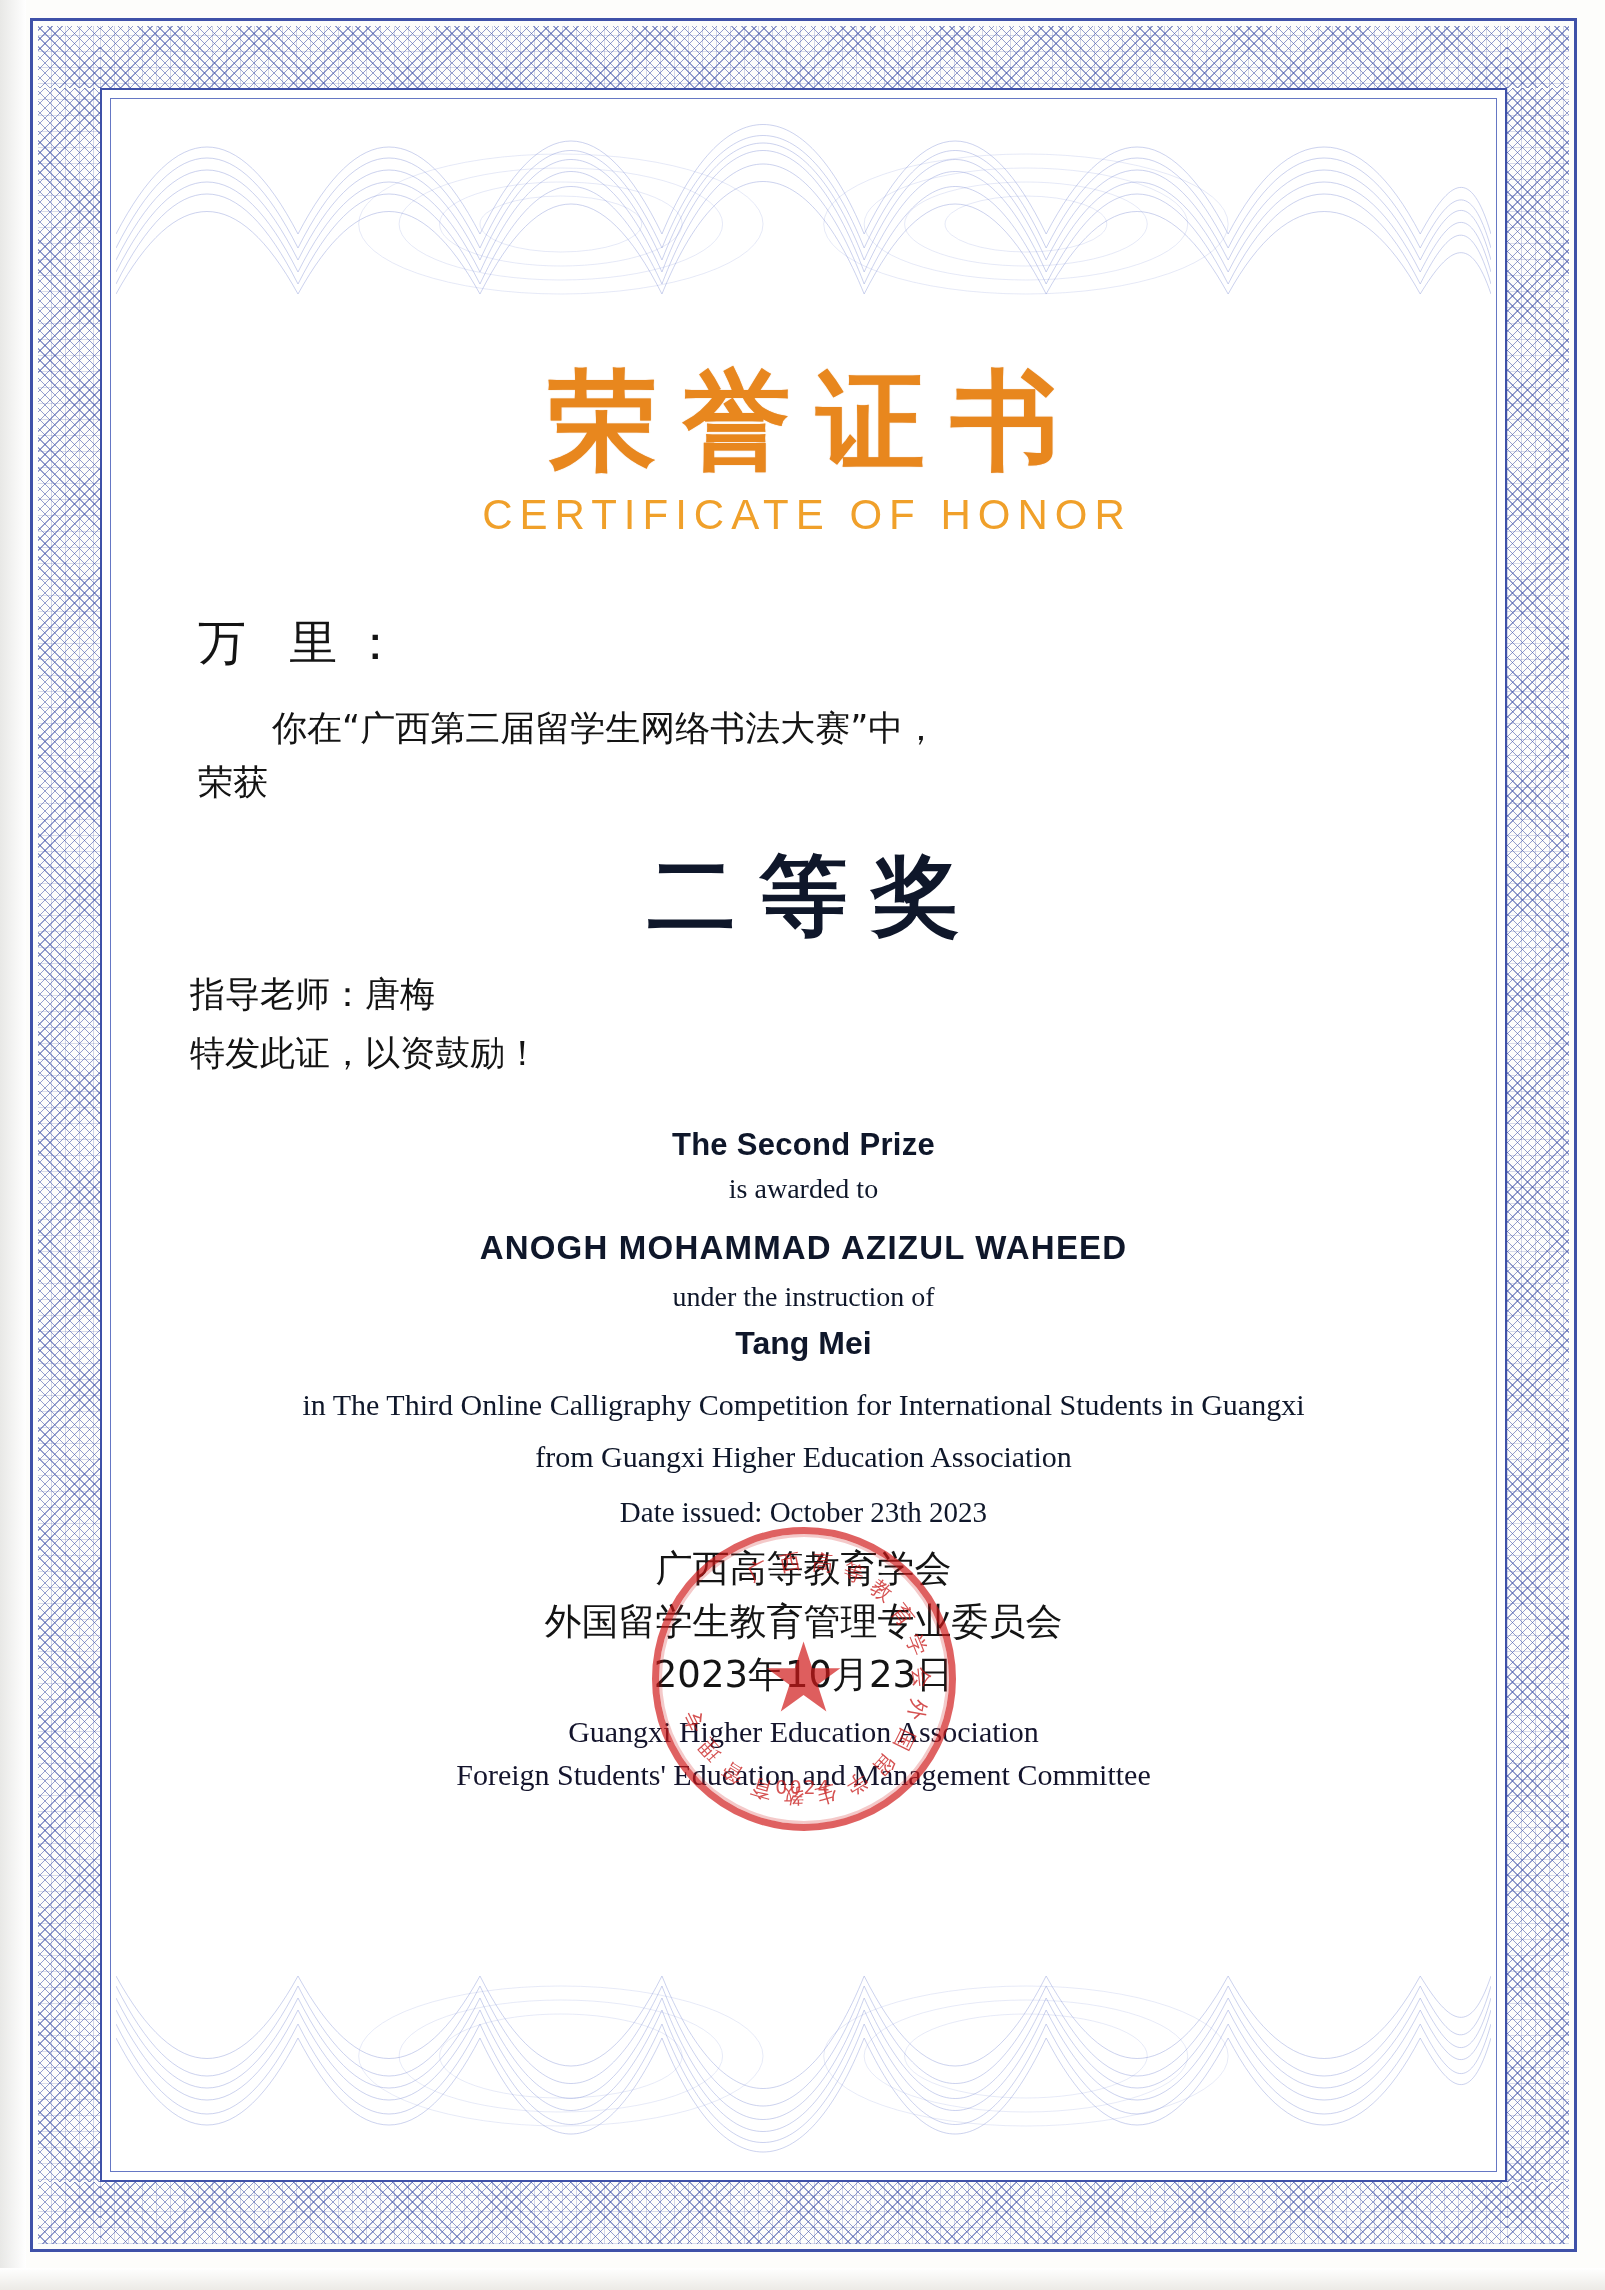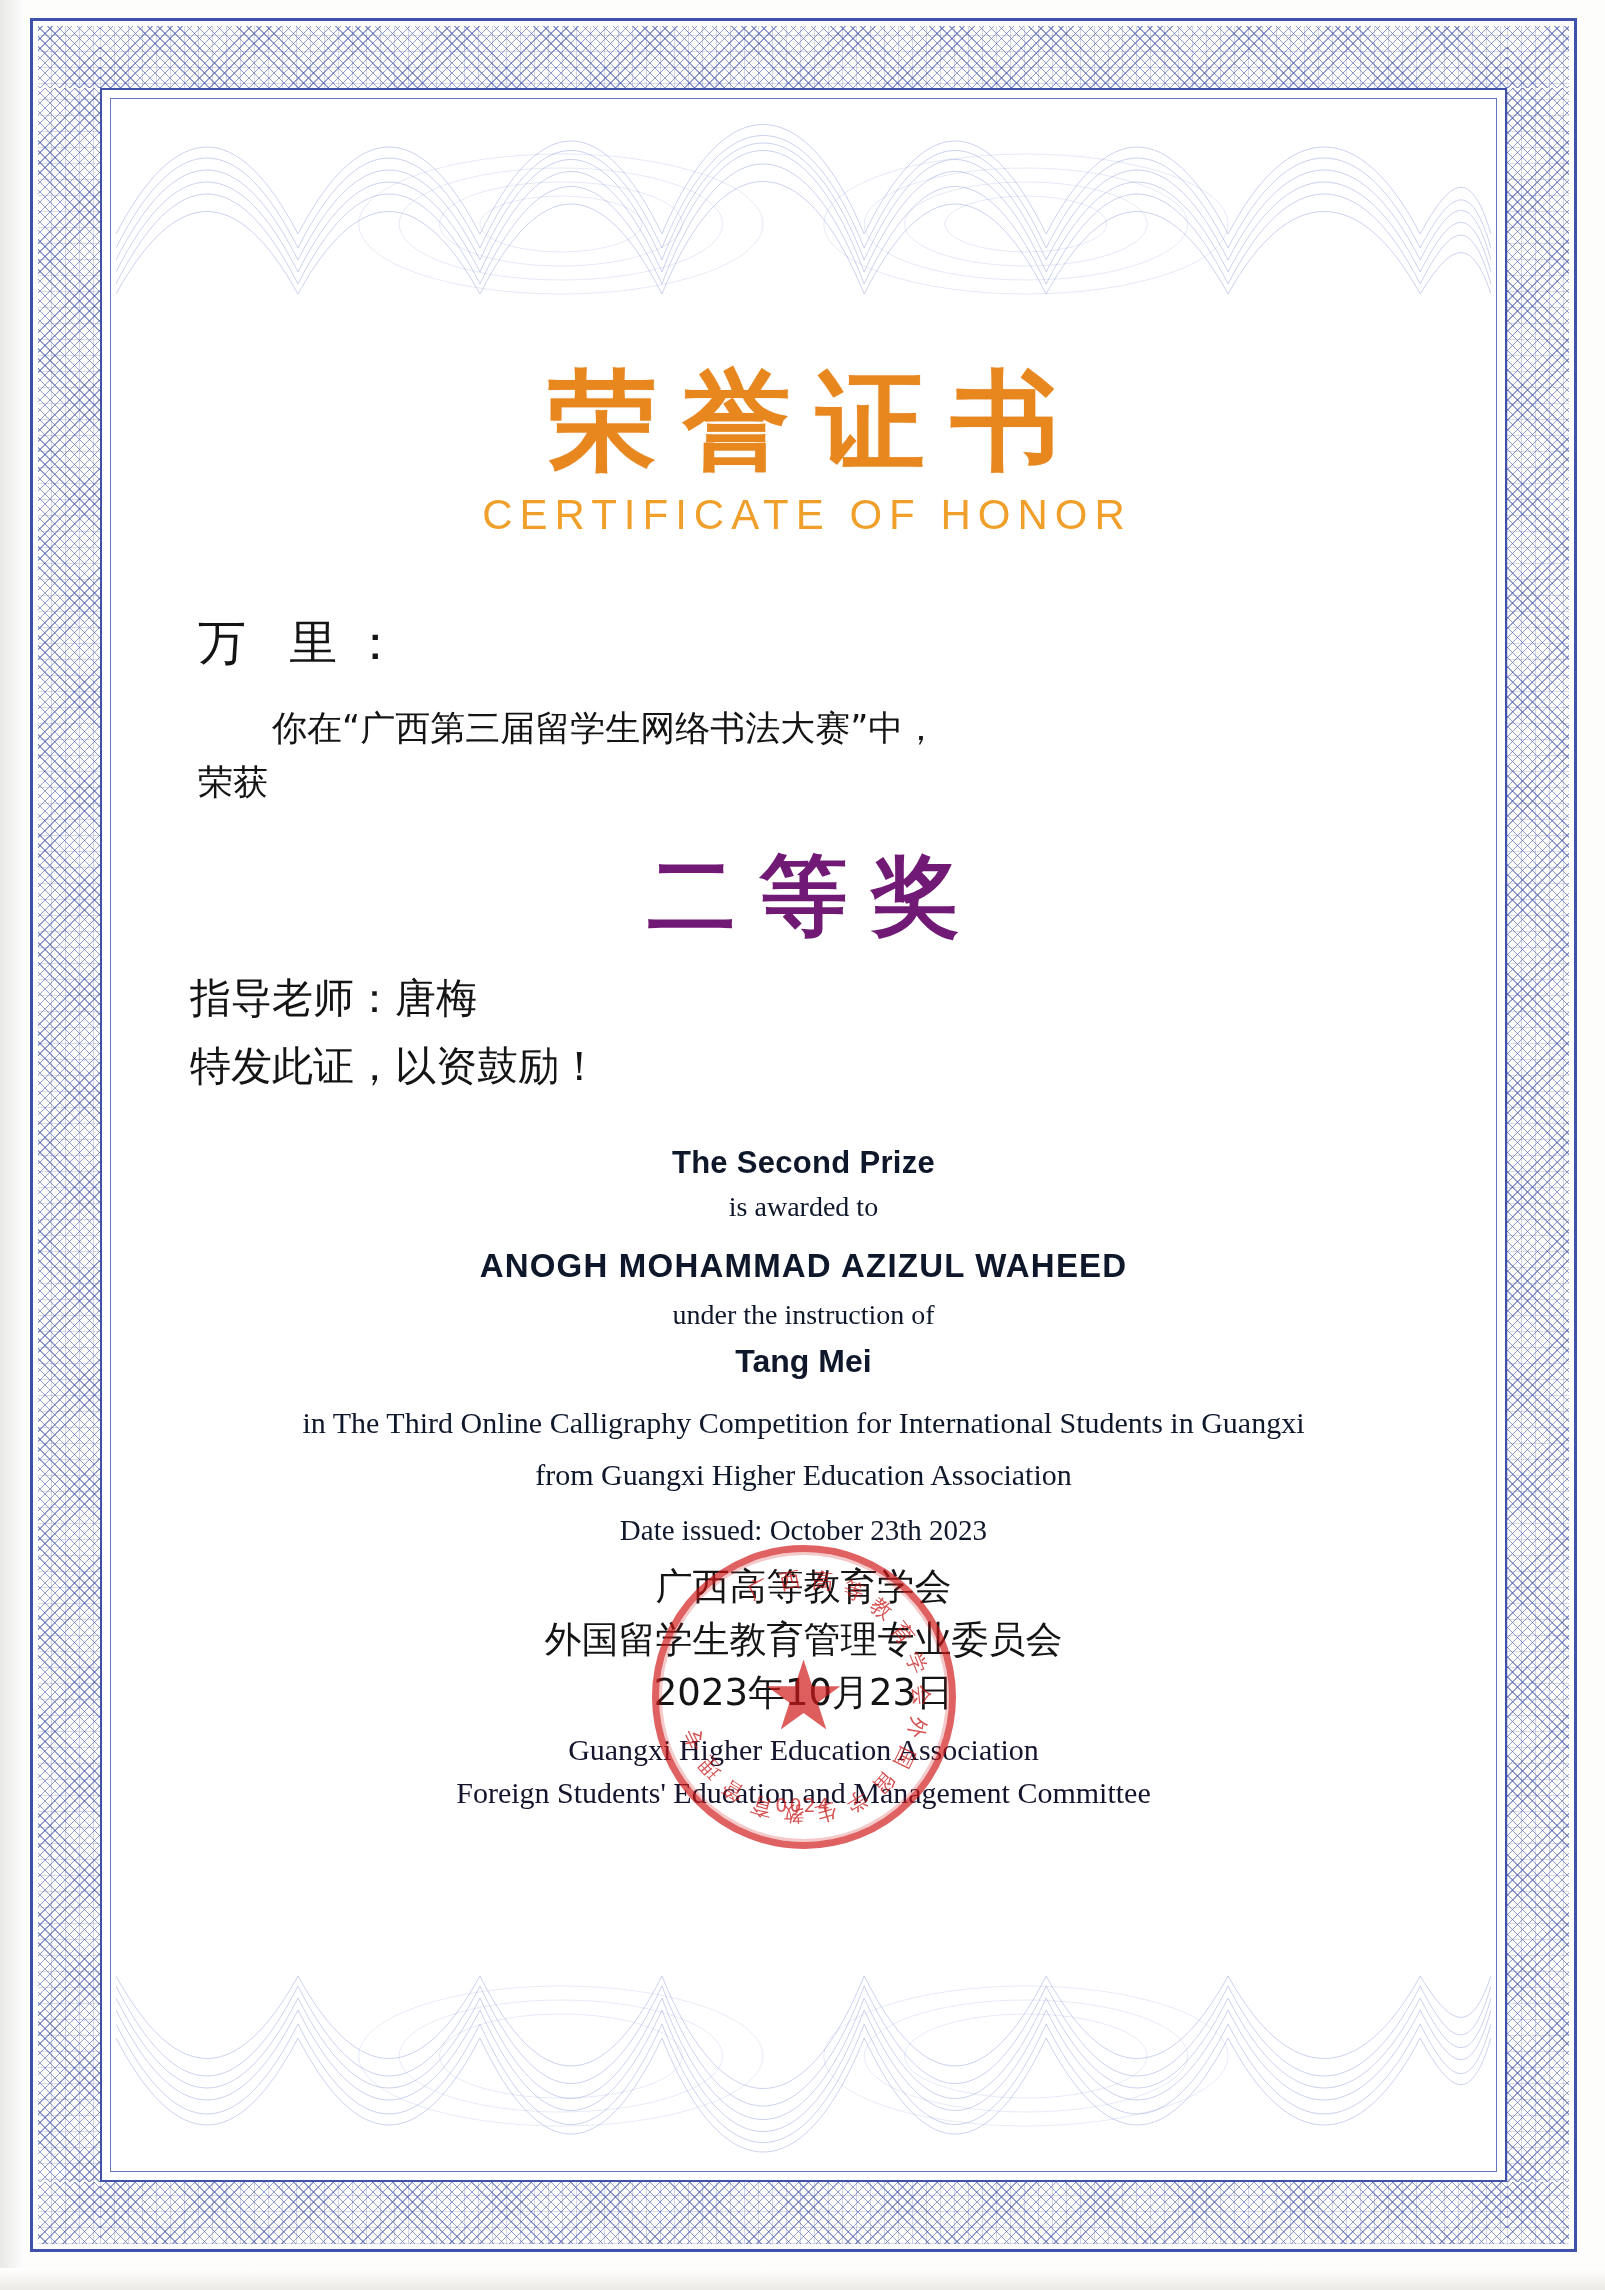--- a/index.html
+++ b/index.html
@@ -135,27 +135,27 @@
   }
   .body-cn .indent { padding-left: 74px; display: block; }
 
   .prize-cn {
     margin: 28px 0 12px 0;
     font-family: Liberation Sans, sans-serif;
     font-size: 88px;
     font-weight: 700;
     letter-spacing: 24px;
     text-indent: 24px;
-    color: #701a75;
+    color: #0f172a;
   }
 
   .teacher-cn, .note-cn {
     text-align: left;
     margin-left: 60px;
-    font-size: 41px;
+    font-size: 35px;
     font-family: "DejaVu Sans", sans-serif;
     color: #141414;
     line-height: 1.5;
   }
   .note-cn { margin-top: 6px; }
 
   .en-block { margin-top: 48px; color: #0f172a; }
   .en-prize {
     font-family: "Liberation Sans", sans-serif;
     font-weight: 700;

